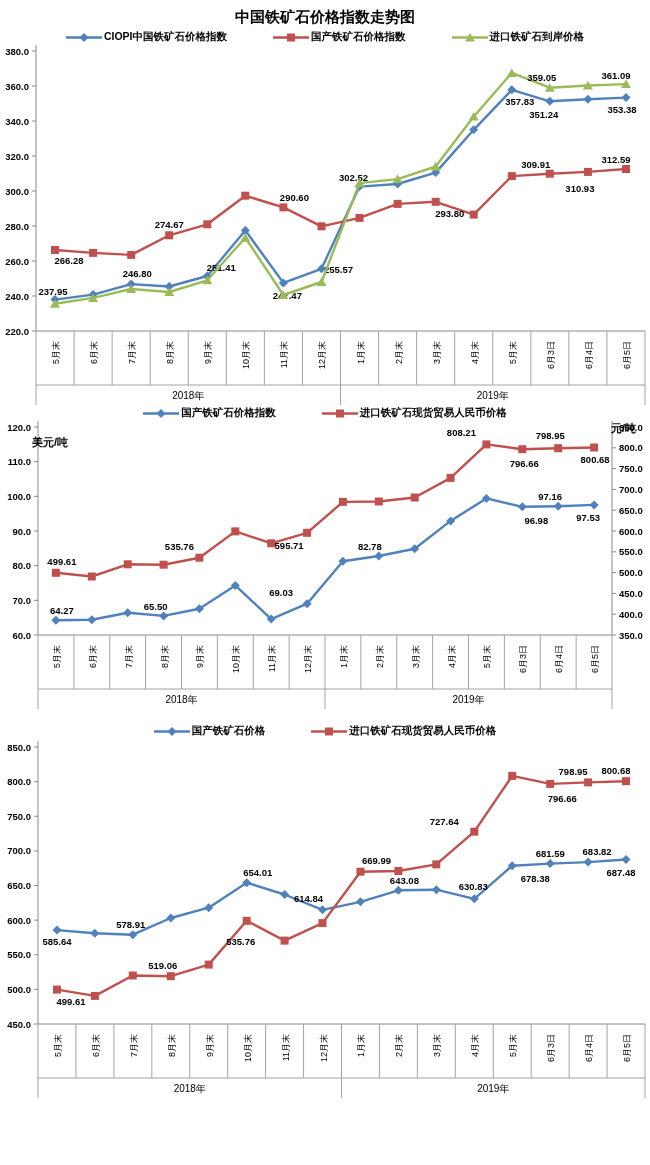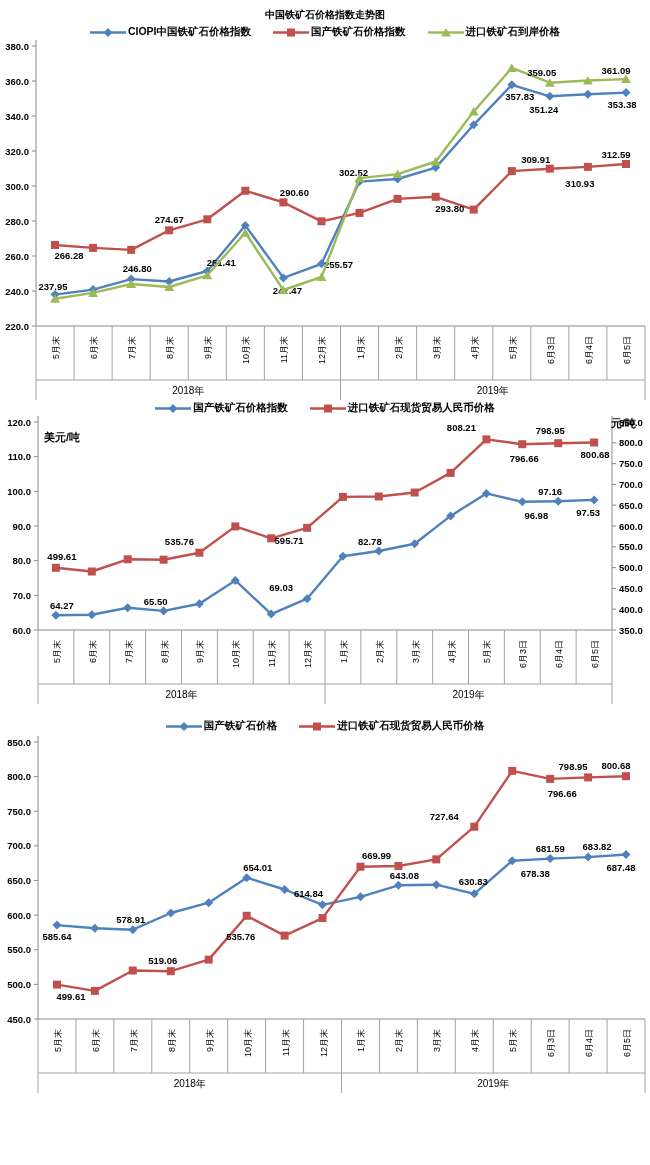--- a/index.html
+++ b/index.html
@@ -1,30 +1,30 @@
 <!DOCTYPE html>
 <html><head>
 <meta charset="utf-8">
 <style>
   html,body{margin:0;padding:0;background:#fff;color:#000;width:650px;
     font-family:"Liberation Sans","DejaVu Sans",sans-serif;}
   .chart-section{position:relative;width:650px;}
-  .chart-title{font-size:10px;font-weight:bold;text-align:center;margin:8px 0 2px 0;}
-  .legend{display:flex;justify-content:center;align-items:center;gap:22px;height:16px;
+  .chart-title{font-size:15px;font-weight:bold;text-align:center;margin:8px 0 2px 0;}
+  .legend{display:flex;justify-content:center;align-items:center;gap:46px;height:16px;
     font-size:10.5px;font-weight:bold;}
   .lg-item{display:flex;align-items:center;gap:2px;}
   .lg-label{white-space:nowrap;}
   svg.plot{display:block;}
   svg text{font-family:"Liberation Sans","DejaVu Sans",sans-serif;fill:#000;}
   svg text.tick{font-size:9.5px;font-weight:bold;}
   svg text.dlabel{font-size:9.5px;font-weight:bold;}
   svg text.cat{font-size:9px;}
   svg text.year{font-size:10px;}
   .axis-unit{position:absolute;font-size:11px;font-weight:bold;white-space:nowrap;}
-  .axis-unit.left{left:44px;top:30px;}
+  .axis-unit.left{left:32px;top:30px;}
   .axis-unit.right{right:14px;top:16px;}
   #c1{margin-bottom:10px;}
 </style>
 </head>
 <body>
 
 <div class="report">
 
   <section class="chart-section" id="c0">
     <h2 class="chart-title">中国铁矿石价格指数走势图</h2>

